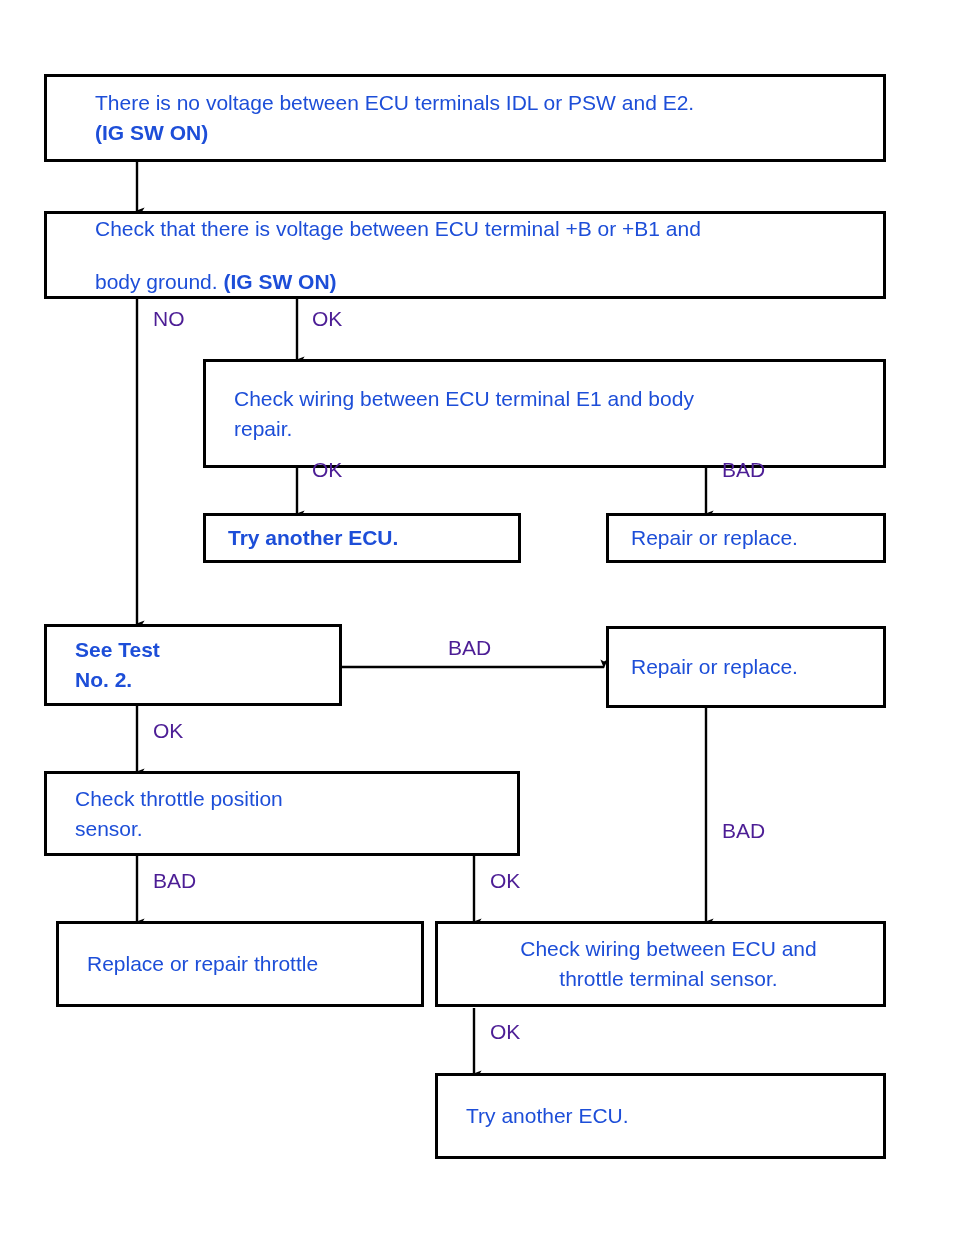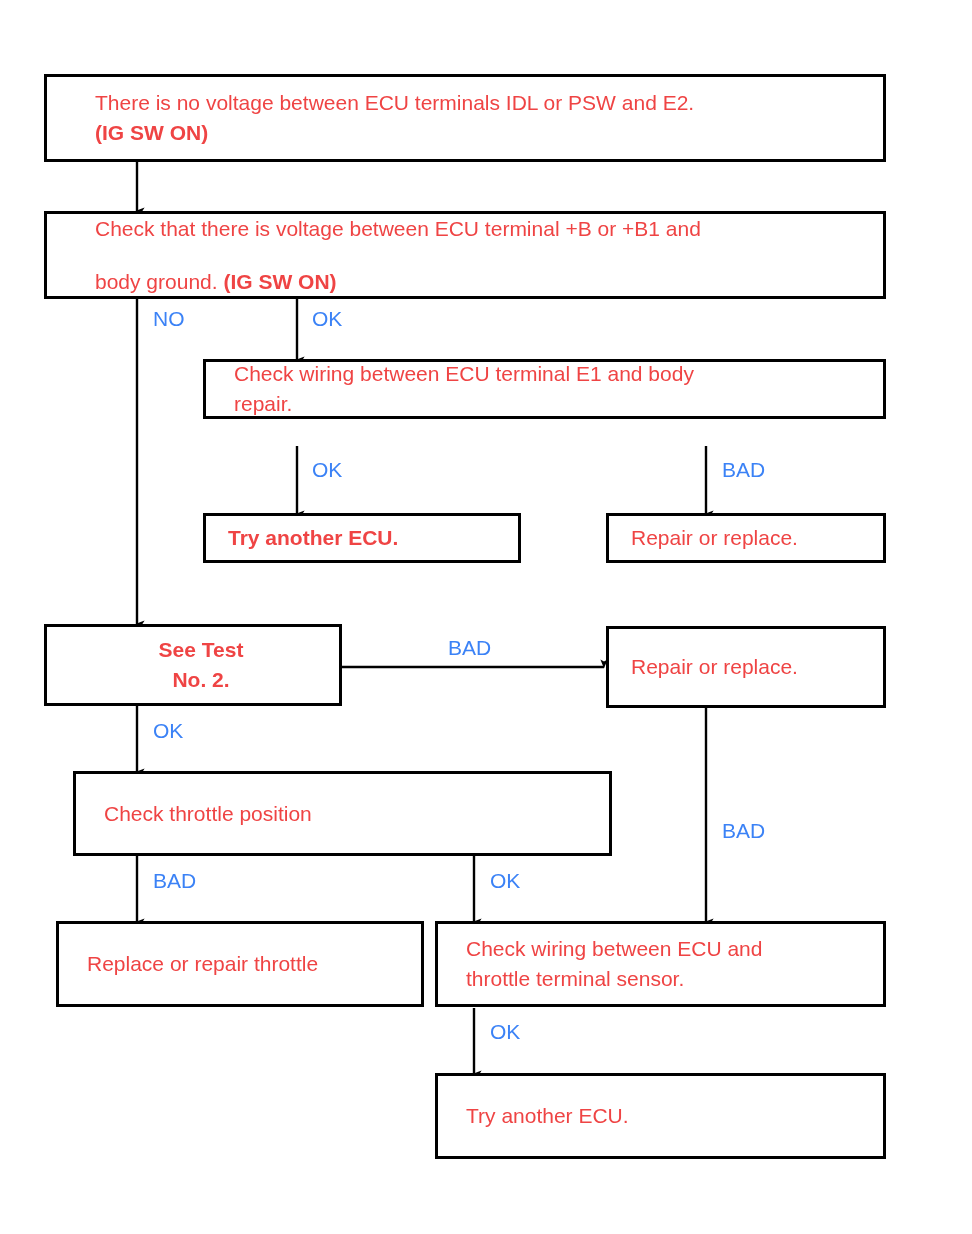--- a/index.html
+++ b/index.html
@@ -28,33 +28,33 @@
     border: 3px solid #000000;
     background: #ffffff;
     display: flex;
     flex-direction: column;
     justify-content: center;
   }
   .node-text {
     font-family: "Liberation Sans", sans-serif;
     font-size: 21px;
     line-height: 30px;
-    color: #ef4444;
+    color: #1d4ed8;
     padding: 0 12px 0 48px;
     white-space: pre-line;
   }
   .node-text.pad-small { padding-left: 28px; }
   .node-text.pad-tiny  { padding-left: 22px; }
   .node-text b { font-weight: bold; }
   .edge-label {
     position: absolute;
     font-family: "Liberation Sans", sans-serif;
     font-size: 21px;
     line-height: 21px;
-    color: #3b82f6;
+    color: #4c1d95;
     white-space: nowrap;
   }
   .bold-line { font-weight: bold; }
 </style>
 </head>
 <body>
 
 <div id="page">
 
   <svg id="flow-svg" viewBox="0 0 972 1234" xmlns="http://www.w3.org/2000/svg">
@@ -93,51 +93,52 @@
   <div class="node-box" style="left:44px; top:74px; width:842px; height:88px;">
     <div class="node-text">There is no voltage between ECU terminals IDL or PSW and E2.</div>
     <div class="node-text bold-line">(IG SW ON)</div>
   </div>
 
   <div class="node-box" style="left:44px; top:211px; width:842px; height:88px;gap:23px;">
     <div class="node-text">Check that there is voltage between ECU terminal +B or +B1 and</div>
     <div class="node-text"><span>body ground. </span><b>(IG SW ON)</b></div>
   </div>
 
-  <div class="node-box" style="left:203px; top:359px; width:683px; height:60px;">
+  <div class="node-box" style="left:203px; top:359px; width:683px; height:109px;">
     <div class="node-text pad-small">Check wiring between ECU terminal E1 and body</div>
     <div class="node-text pad-small">repair.</div>
   </div>
 
   <div class="node-box" style="left:203px; top:513px; width:318px; height:50px;">
     <div class="node-text pad-tiny bold-line">Try another ECU.</div>
   </div>
 
   <div class="node-box" style="left:606px; top:513px; width:280px; height:50px;">
     <div class="node-text pad-tiny">Repair or replace.</div>
   </div>
 
-  <div class="node-box" style="left:44px; top:624px; width:298px; height:82px;align-items:center;">
+  <div class="node-box" style="left:44px; top:624px; width:298px; height:82px;">
     <div class="node-text pad-small bold-line">See Test</div>
     <div class="node-text pad-small bold-line">No. 2.</div>
   </div>
 
   <div class="node-box" style="left:606px; top:626px; width:280px; height:82px;">
     <div class="node-text pad-tiny">Repair or replace.</div>
   </div>
 
-  <div class="node-box" style="left:44px; top:771px; width:539px; height:85px;margin-left:29px;">
+  <div class="node-box" style="left:44px; top:771px; width:476px; height:85px;">
     <div class="node-text pad-small">Check throttle position</div>
+    <div class="node-text pad-small">sensor.</div>
   </div>
 
   <div class="node-box" style="left:44px; top:921px; width:368px; height:86px;margin-left:12px;">
     <div class="node-text pad-small">Replace or repair throttle</div>
   </div>
 
-  <div class="node-box" style="left:435px; top:921px; width:451px; height:86px;">
+  <div class="node-box" style="left:435px; top:921px; width:451px; height:86px;text-align:center;">
     <div class="node-text pad-small">Check wiring between ECU and</div>
     <div class="node-text pad-small">throttle terminal sensor.</div>
   </div>
 
   <div class="node-box" style="left:435px; top:1073px; width:451px; height:86px;">
     <div class="node-text pad-small">Try another ECU.</div>
   </div>
 
   <div class="edge-label" style="left:153px; top:308px;">NO</div>
 

